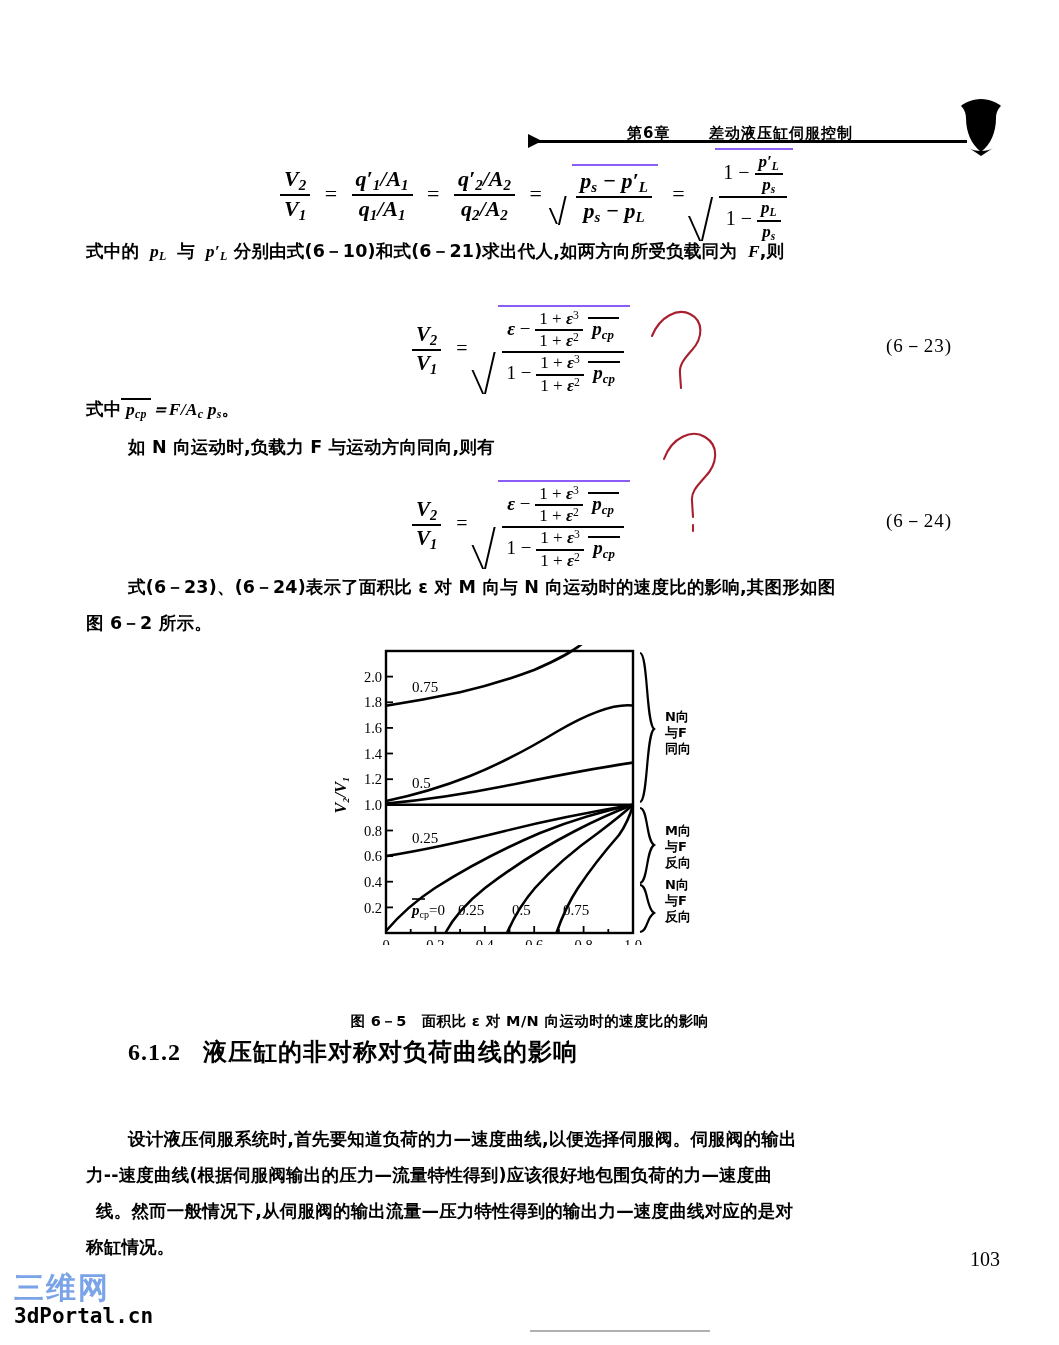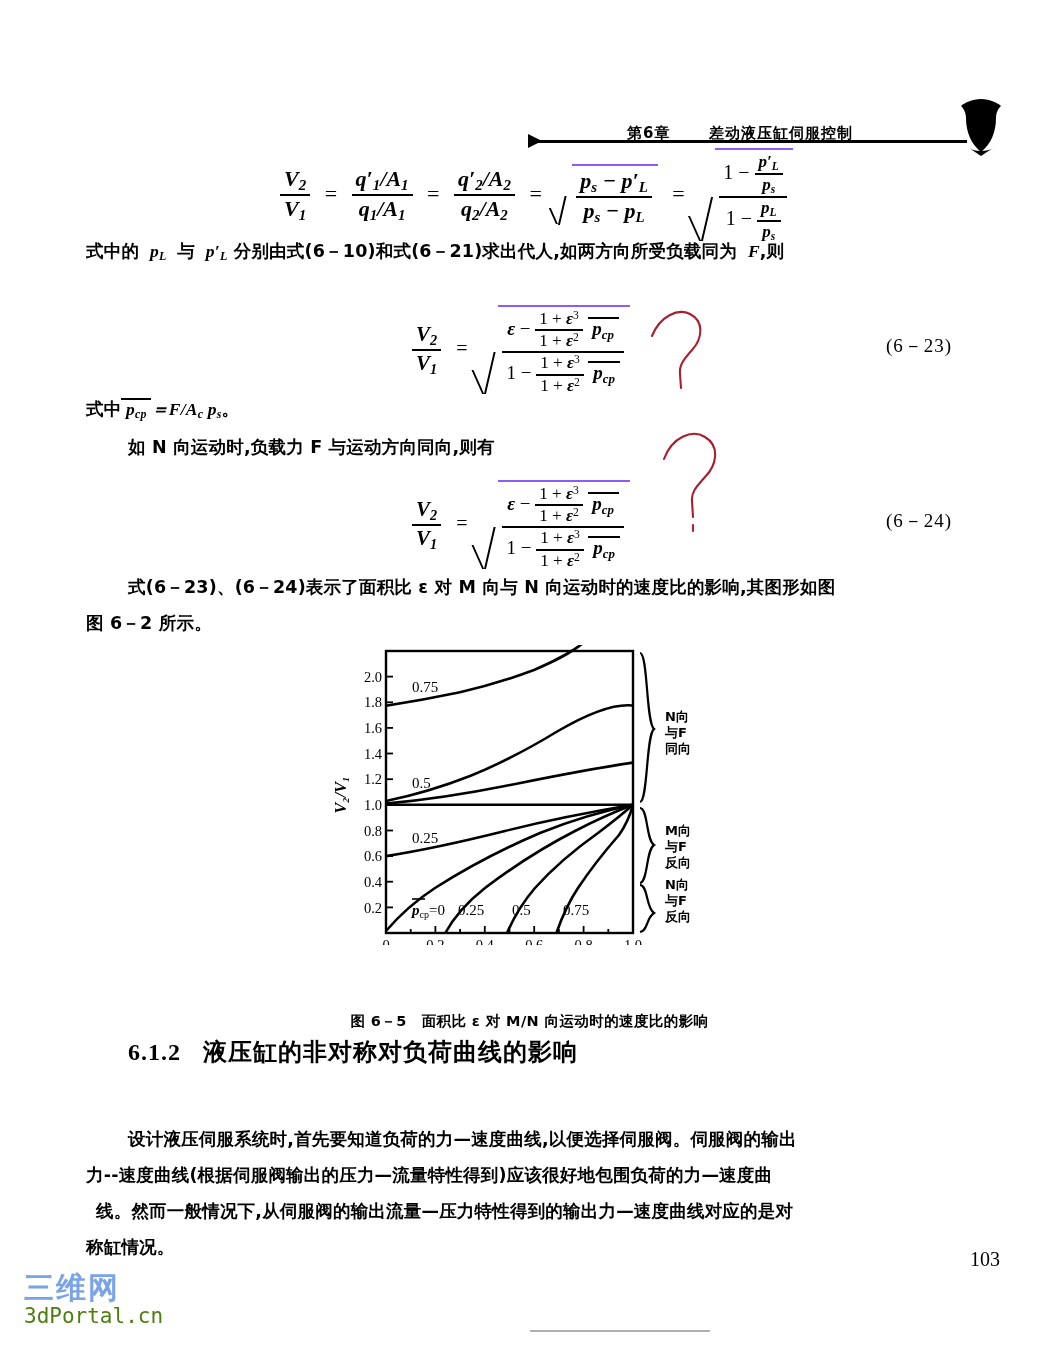--- a/index.html
+++ b/index.html
@@ -88,28 +88,28 @@
   }
   .heading .num{margin-right:22px;font-family:"Liberation Serif",serif;}
 
   
   .pageno{
     position:absolute;left:0;top:1248px;width:1000px;text-align:right;
     font-family:"Liberation Serif",serif;font-size:20px;color:#000;
   }
 
   
-  .wm{position:absolute;left:24px;top:1272px;width:200px;height:62px;}
+  .wm{position:absolute;left:14px;top:1272px;width:200px;height:62px;}
   .wm-cn{
     font-family:"DejaVu Sans",sans-serif;font-weight:bold;font-size:30px;
     color:#7ba3e8;letter-spacing:2px;line-height:32px;
   }
   .wm-en{
-    font-family:"DejaVu Sans Mono",monospace;font-weight:normal;font-size:21px;
-    color:#4d7c0f;letter-spacing:0px;line-height:24px;
+    font-family:"DejaVu Sans Mono",monospace;font-weight:bold;font-size:21px;
+    color:#000000;letter-spacing:0px;line-height:24px;
   }
   .bottom-rule{position:absolute;left:530px;top:1330px;width:180px;height:2px;background:#6f6f6f;opacity:.55;}
 </style>
 </head>
 <body>
 
 <div class="page">
 
   <div class="header">
     <div class="header-arrow"></div>

